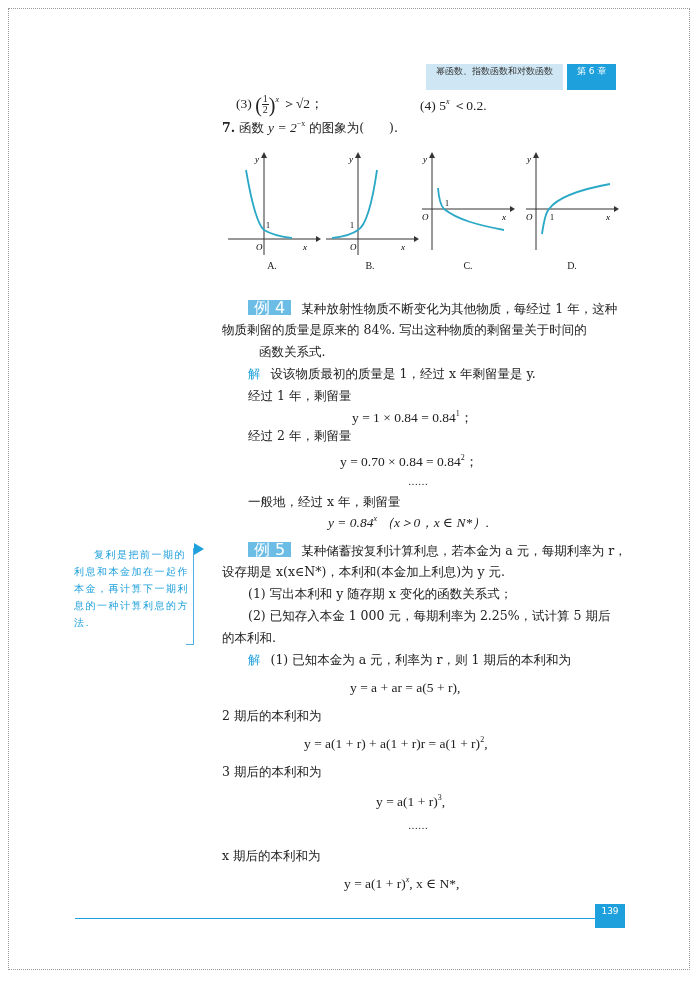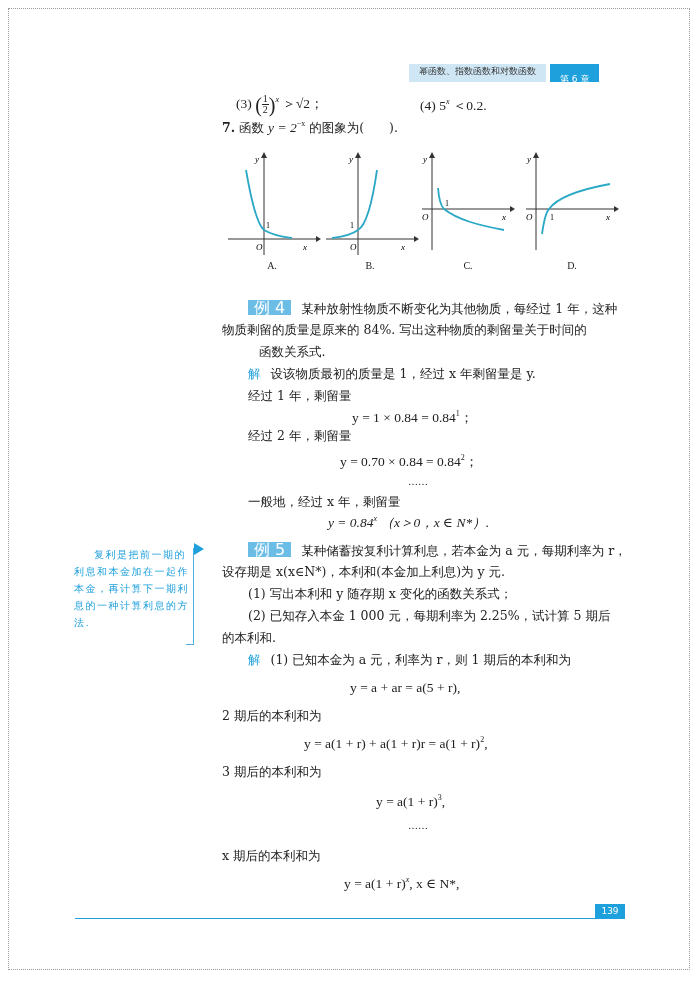--- a/index.html
+++ b/index.html
@@ -1,42 +1,42 @@
 <!DOCTYPE html>
 <html><head>
   <meta charset="utf-8">
   <style>
     html, body { margin: 0; padding: 0; background: #ffffff; }
     body { width: 700px; height: 981px; position: relative; overflow: hidden;
       font-family: "DejaVu Serif", "Liberation Serif", serif; color: #222; }
     .frame { position: absolute; left: 8px; top: 8px; width: 682px; height: 962px;
       border: 1.5px dotted #9a9a9a; box-sizing: border-box; }
-    .hdr { position: absolute; top: 64px; left: 409px; height: 18px; display: flex; align-items: stretch; text-align: center; }
+    .hdr { position: absolute; top: 64px; left: 426px; height: 26px; display: flex; align-items: stretch; text-align: center; }
     .hdr-title { background: #cfe7f4; color: #333; font-family: "DejaVu Sans", sans-serif;
       font-size: 9px; line-height: 14px; padding: 0 10px 0 10px; }
     .hdr-chapter { background: #1ea0dc; color: #fff; font-family: "DejaVu Sans", sans-serif;
-      font-size: 9px; line-height: 14px; padding: 8px 10px; margin-left: 4px; }
+      font-size: 9px; line-height: 14px; padding: 0 10px; margin-left: 4px; }
     .txt { position: absolute; font-size: 12.5px; line-height: 16px; white-space: nowrap; }
     .math { font-family: "Liberation Serif", "DejaVu Serif", serif; font-size: 13.5px; }
     i.v { font-style: italic; }
     sup { font-size: 8px; vertical-align: 6px; line-height: 0; }
     .lbl { display: inline-block; background: #6cbde6; color: #fff; font-family: "DejaVu Sans", sans-serif;
       font-size: 16px; line-height: 15px; padding: 0 6px; margin-right: 10px; }
     .jie { color: #1ea0dc; margin-right: 10px; }
     .graph { position: absolute; top: 150px; width: 100px; height: 125px; }
     .graph svg { width: 100%; height: 108px; display: block; }
     .gl { text-align: center; font-size: 10px; margin-top: 2px; font-family: "Liberation Serif", serif; }
     .side { position: absolute; left: 74px; top: 546px; width: 120px; color: #1ea0dc;
       font-family: "DejaVu Serif", serif; font-size: 10px; line-height: 17px; letter-spacing: 1.5px; }
     .side-bar { position: absolute; left: 193px; top: 548px; width: 1px; height: 96px; background: #4db1e3; }
     .side-bar-bottom { position: absolute; left: 186px; top: 644px; width: 8px; height: 1px; background: #4db1e3; }
     .side-tri { position: absolute; left: 194px; top: 543px; width: 0; height: 0;
       border-top: 6px solid transparent; border-bottom: 6px solid transparent; border-left: 10px solid #1ea0dc; }
     .footer-line { position: absolute; left: 75px; top: 918px; width: 520px; height: 1px; background: #1ea0dc; }
-    .page-num { position: absolute; left: 595px; top: 904px; width: 30px; height: 15px; background: #1ea0dc;
+    .page-num { position: absolute; left: 595px; top: 904px; width: 30px; height: 24px; background: #1ea0dc;
       color: #fff; font-family: "DejaVu Sans", sans-serif; font-size: 9px; line-height: 15px; text-align: center; }
     .frac { display: inline-block; vertical-align: middle; text-align: center; font-size: 10px; line-height: 10px; }
     .frac span { display: block; }
     .frac .num { border-bottom: 1px solid #222; padding: 0 1px; }
     .paren { font-size: 20px; vertical-align: middle; }
   </style>
 </head>
 <body>
 
 <div class="frame"></div>

